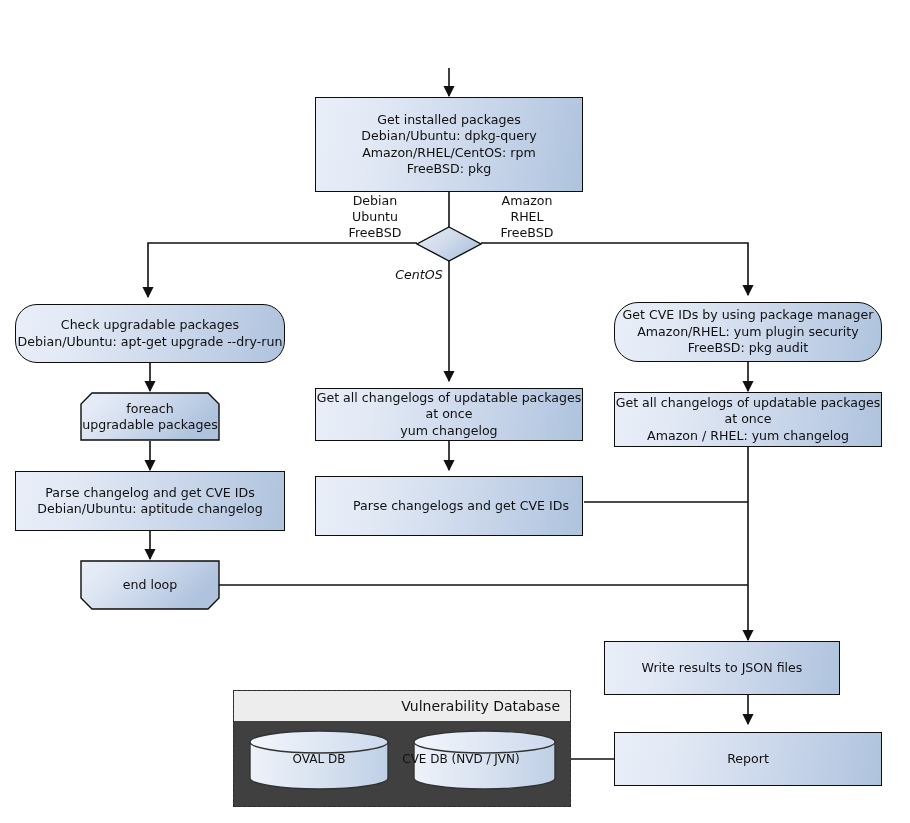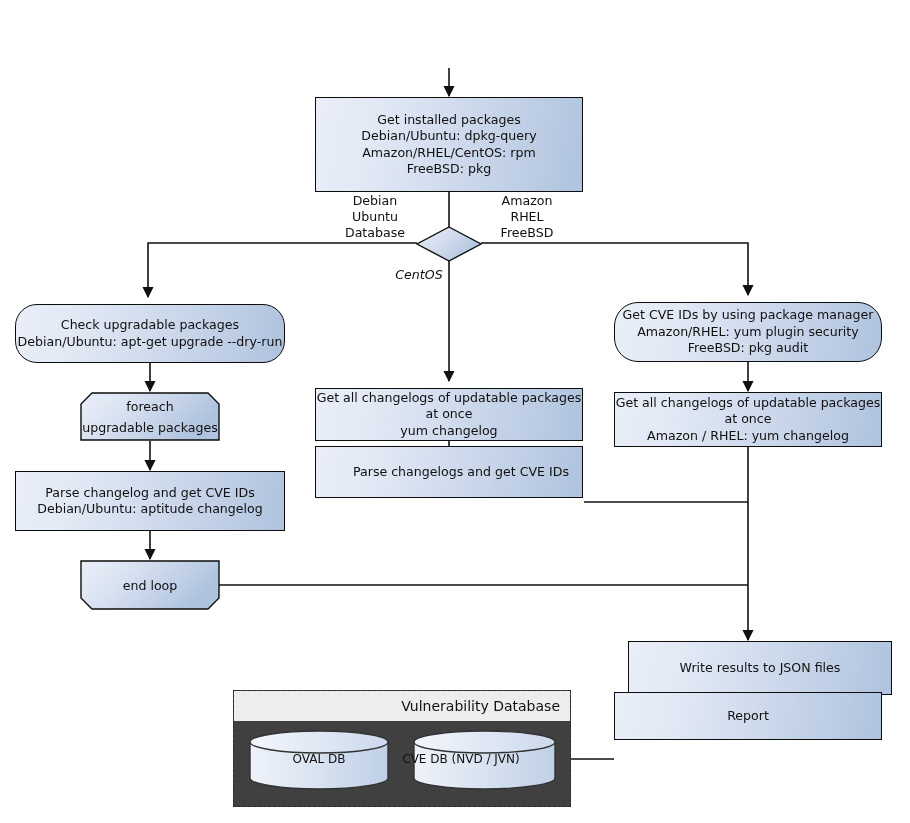--- a/index.html
+++ b/index.html
@@ -58,21 +58,21 @@
     inset: 0;
   }
   .loop-start .label {
     position: absolute;
     inset: 0;
     display: flex;
     align-items: center;
     justify-content: center;
     text-align: center;
     font-size: 12.6px;
-    line-height: 21px;
+    line-height: 16px;
     color: #111111;
     white-space: pre-line;
   }
   .diamond {
     position: absolute;
     z-index: 2;
   }
   .edge-label {
     position: absolute;
     font-size: 12.6px;
@@ -197,21 +197,21 @@
       <linearGradient id="cyltopgrad" x1="0" y1="0" x2="1" y2="0">
         <stop offset="0%" stop-color="#f3f6fc"></stop>
         <stop offset="100%" stop-color="#ccd9ec"></stop>
       </linearGradient>
     </defs>
     <polygon points="33,1 65,18 33,35 1,18" fill="url(#dgrad)" stroke="#0d0d0d" stroke-width="1.4"></polygon>
   </svg>
 
   <div class="edge-label" style="left:320px; top:193px; width:110px;">Debian
 Ubuntu
-Database</div>
+FreeBSD</div>
 
   <div class="edge-label" style="left:472px; top:193px; width:110px;">Amazon
 RHEL
 FreeBSD</div>
 
   <div class="edge-label" style="left:389px; top:267px; width:60px;font-style:italic;">CentOS</div>
 
   <div class="node" style="left:15px; top:304px; width:270px; height:59px;border-radius:22px;">
     <span class="txt">Check upgradable packages
 Debian/Ubuntu: apt-get upgrade --dry-run</span>
@@ -235,40 +235,40 @@
       <polygon points="1,1 139,1 139,38 128,49 12,49 1,38" fill="url(#bgrad)" stroke="#0d0d0d" stroke-width="1.4"></polygon>
     </svg>
     <span class="label">end loop</span>
   </div>
 
   <div class="node overflow-node" style="left:315px; top:388px; width:268px; height:53px;">
     <span class="txt">Get all changelogs of updatable packages at once
 yum changelog</span>
   </div>
 
-  <div class="node" style="left:315px; top:446px; width:268px; height:52px;padding-left:24px;">
+  <div class="node" style="left:315px; top:476px; width:268px; height:60px;padding-left:24px;">
     <span class="txt">Parse changelogs and get CVE IDs</span>
   </div>
 
   <div class="node" style="left:614px; top:302px; width:268px; height:60px;border-radius:24px;">
     <span class="txt">Get CVE IDs by using package manager
 Amazon/RHEL: yum plugin security
 FreeBSD: pkg audit</span>
   </div>
 
   <div class="node overflow-node" style="left:614px; top:392px; width:268px; height:55px;">
     <span class="txt">Get all changelogs of updatable packages at once
 Amazon / RHEL: yum changelog</span>
   </div>
 
-  <div class="node" style="left:628px; top:641px; width:264px; height:54px;">
+  <div class="node" style="left:604px; top:641px; width:236px; height:54px;">
     <span class="txt">Write results to JSON files</span>
   </div>
 
-  <div class="node" style="left:614px; top:692px; width:268px; height:48px;">
+  <div class="node" style="left:614px; top:732px; width:268px; height:54px;">
     <span class="txt">Report</span>
   </div>
 
   <div class="group-box" style="left:233px; top:690px; width:338px; height:117px;">
     <div class="group-header">
       <span>Vulnerability Database</span>
     </div>
   </div>
 
   <svg class="cylinder" style="left:249px; top:730px;" width="140" height="60" viewBox="0 0 140 60" xmlns="http://www.w3.org/2000/svg">

